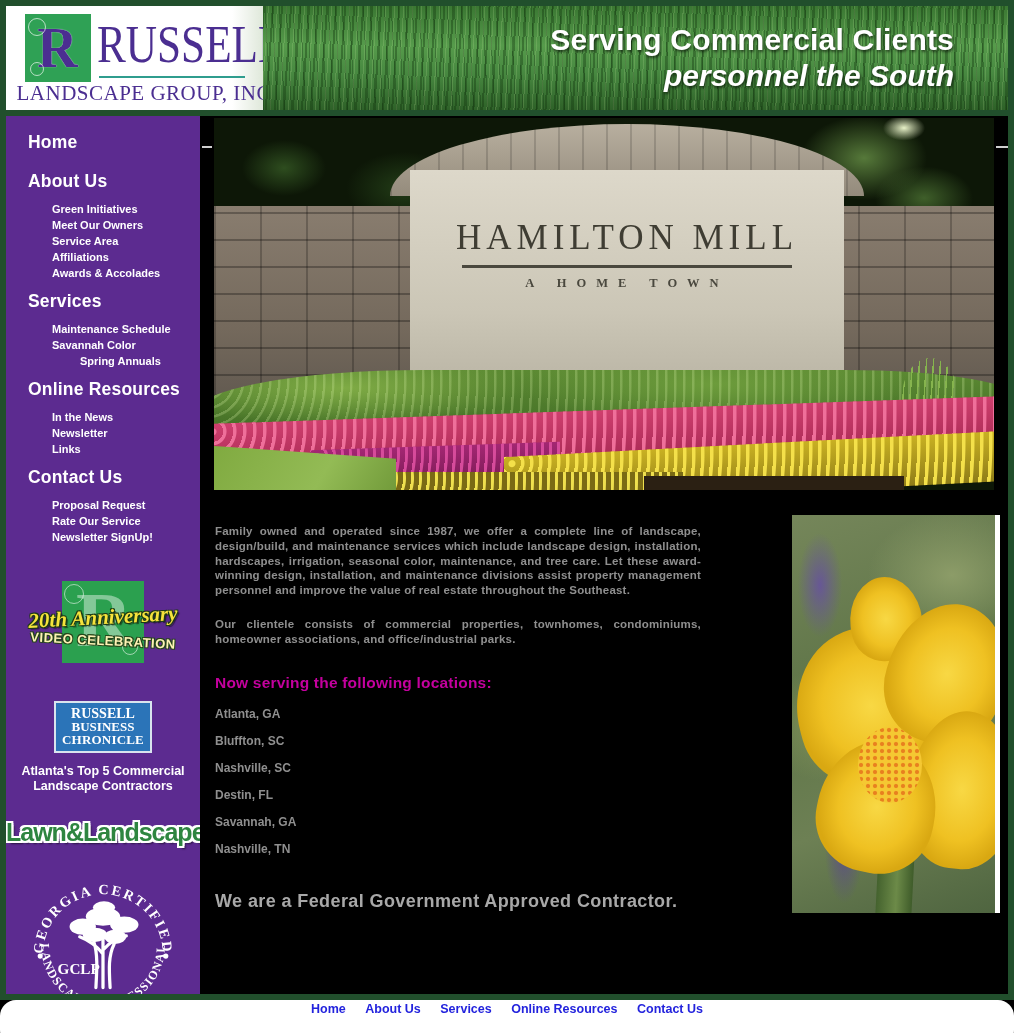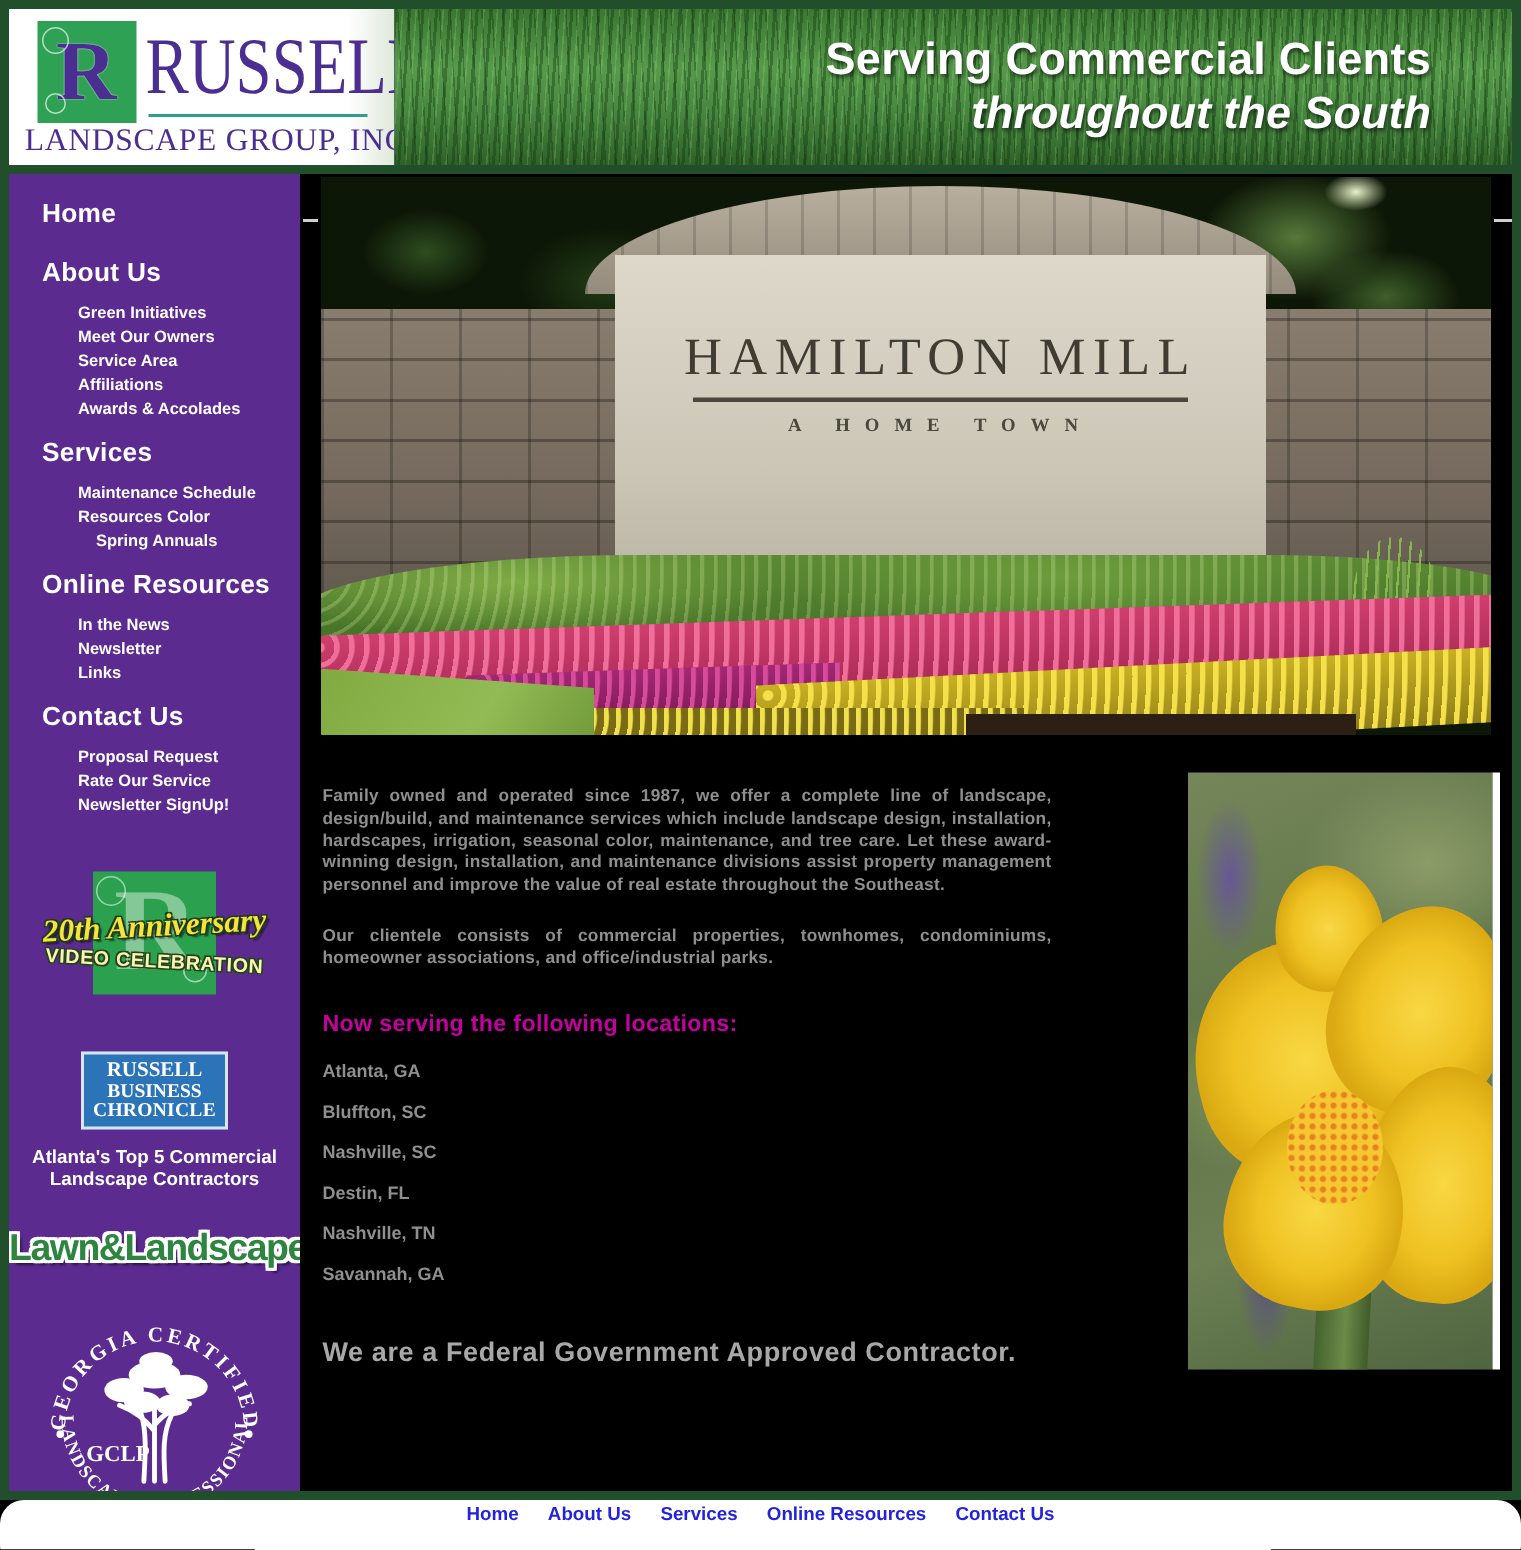--- a/index.html
+++ b/index.html
@@ -41,21 +41,21 @@
 
   
   .content{flex:1;display:flex;min-height:0;}
 
   
   .sidebar{flex:none;width:194px;background:#5c2b90;color:#fff;padding-top:12px;overflow:hidden;}
   .nav-head{font-size:17.5px;font-weight:bold;padding-left:22px;margin:10px 0 9px;letter-spacing:.2px;cursor:pointer;}
   .nav-head.first{margin-top:4px;margin-bottom:18px;}
   .nav-items{margin:0 0 8px;padding:0;list-style:none;}
   .nav-items li{font-size:11px;font-weight:bold;padding-left:46px;line-height:16px;cursor:pointer;}
-  .nav-items li.sub2{padding-left:58px;}
+  .nav-items li.sub2{padding-left:74px;}
 
   
   .badge-anniv{position:relative;width:170px;margin:36px auto 0;height:90px;cursor:pointer;}
   .anniv-sq{position:absolute;left:50%;top:0;transform:translateX(-50%);width:82px;height:82px;background:#2ba04f;overflow:hidden;}
   .anniv-sq .ghost-r{position:absolute;left:14px;top:-6px;font-family:"Liberation Serif",serif;
         font-weight:bold;font-size:78px;color:rgba(255,255,255,.42);}
   .anniv-sq::before,.anniv-sq::after{content:"";position:absolute;border:1.5px solid rgba(255,255,255,.55);border-radius:50%;}
   .anniv-sq::before{left:2px;top:3px;width:18px;height:18px;}
   .anniv-sq::after{right:6px;bottom:8px;width:14px;height:14px;}
   .anniv-l1{position:absolute;left:-14px;right:-14px;top:24px;text-align:center;
@@ -179,42 +179,42 @@
       <div class="logo-panel">
         <div class="logo-inner">
           <div class="logo-sq">R</div>
           <div class="logo-name">RUSSELL</div>
           <div class="logo-underline"></div>
           <div class="logo-sub">LANDSCAPE GROUP, INC.</div>
         </div>
       </div>
       <div class="banner">
         <div class="l1">Serving Commercial Clients</div>
-        <div class="l2">throughout the South</div>
+        <div class="l2">personnel the South</div>
       </div>
     </div>
 
     <div class="content">
 
       <div class="sidebar">
         <div class="nav-head first">Home</div>
 
         <div class="nav-head">About Us</div>
         <ul class="nav-items">
           <li>Green Initiatives</li>
           <li>Meet Our Owners</li>
           <li>Service Area</li>
           <li>Affiliations</li>
           <li>Awards &amp; Accolades</li>
         </ul>
 
         <div class="nav-head">Services</div>
         <ul class="nav-items">
           <li>Maintenance Schedule</li>
-          <li>Resources Color</li>
+          <li>Savannah Color</li>
           <li class="sub2">Spring Annuals</li>
         </ul>
 
         <div class="nav-head">Online Resources</div>
         <ul class="nav-items">
           <li>In the News</li>
           <li>Newsletter</li>
           <li>Links</li>
         </ul>
 
@@ -296,22 +296,22 @@
 
         <div class="copy">
           <p>Family owned and operated since 1987, we offer a complete line of landscape, design/build, and maintenance services which include landscape design, installation, hardscapes, irrigation, seasonal color, maintenance, and tree care. Let these award-winning design, installation, and maintenance divisions assist property management personnel and improve the value of real estate throughout the Southeast.</p>
           <p class="second">Our clientele consists of commercial properties, townhomes, condominiums, homeowner associations, and office/industrial parks.</p>
           <div class="loc-head">Now serving the following locations:</div>
           <div class="loc-list">
             <div>Atlanta, GA</div>
             <div>Bluffton, SC</div>
             <div>Nashville, SC</div>
             <div>Destin, FL</div>
+            <div>Savannah, GA</div>
             <div>Nashville, TN</div>
-            <div>Savannah, GA</div>
           </div>
           <div class="federal">We are a Federal Government Approved Contractor.</div>
         </div>
 
         <div class="flower-photo">
           <div class="stem"></div>
           <div class="petal p1"></div>
           <div class="petal p5"></div>
           <div class="petal p2"></div>
           <div class="petal p3"></div>

